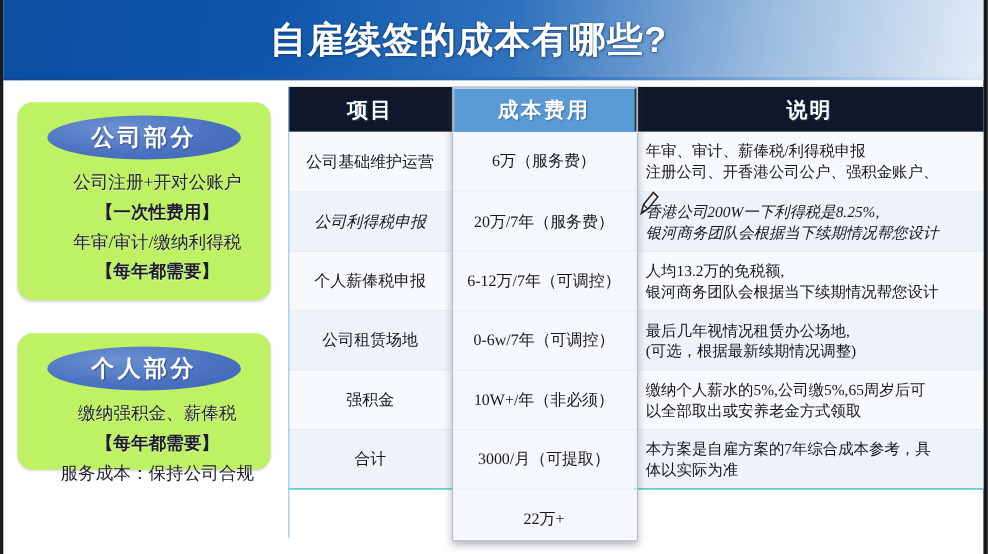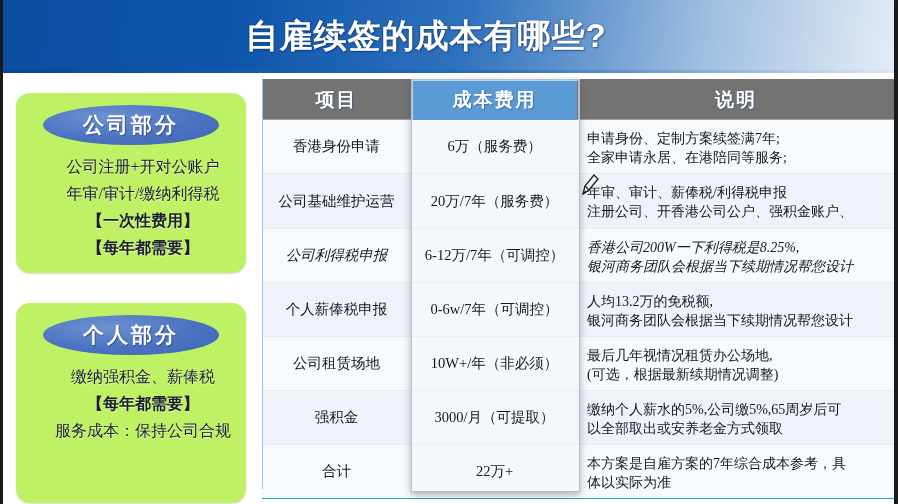--- a/index.html
+++ b/index.html
@@ -32,21 +32,21 @@
     text-shadow:0 0 1px #2b4f8a,1px 1px 2px rgba(10,40,90,.55),-1px 0 1px rgba(20,60,120,.5);
     padding-right:60px;box-sizing:border-box;padding-left:15px;
   }
 
   
   .panel{
     position:absolute;background:#bef264;border-radius:14px;
     box-shadow:0 1px 2px rgba(120,130,150,.30);
   }
   #panel-company{left:16px;top:93px;width:230px;height:180px;}
-  #panel-personal{left:16px;top:303px;width:230px;height:200px;}
+  #panel-personal{left:16px;top:303px;width:230px;height:124px;}
   .badge{
     position:absolute;left:50%;transform:translateX(-50%);top:12px;
     width:176px;height:40px;border-radius:50%/50%;
     background:radial-gradient(ellipse at 35% 30%,#6e91d2 0%,#4a72c0 55%,#3f66b4 100%);
     display:flex;align-items:center;justify-content:center;
     color:#ffffff;font-size:21px;font-weight:bold;letter-spacing:3px;
     font-family:"Liberation Sans","DejaVu Sans",sans-serif;
     text-shadow:1px 1px 1px rgba(20,40,90,.5);
   }
   .panel-lines{position:absolute;left:12px;top:60px;width:100%;text-align:center;}
@@ -54,21 +54,21 @@
     font-size:16px;color:#1d1d2b;line-height:27px;
     font-family:"Liberation Serif","DejaVu Serif",serif;
     text-shadow:0 1px 0 rgba(255,255,255,.6);
     white-space:nowrap;
   }
   .pline.bold{font-weight:bold;}
 
   
   .table-wrap{position:absolute;left:262px;top:79px;width:632px;height:410px;}
   .thead{
-    display:flex;height:41px;background:#737373;
+    display:flex;height:41px;background:#0f172a;
     box-shadow:inset 0 -1px 0 rgba(255,255,255,.35);
   }
   .thead .th{
     display:flex;align-items:center;justify-content:center;
     color:#ffffff;font-size:19px;font-weight:bold;letter-spacing:2px;
     font-family:"Liberation Sans","DejaVu Sans",sans-serif;
     text-shadow:1px 1px 1px rgba(40,80,130,.55);
   }
   .col-item{width:149px;flex:none;}
   .col-cost{width:167px;flex:none;}
@@ -136,22 +136,22 @@
   <div class="edge-right"></div>
 
   <div class="title-bar">
     <div class="title-text">自雇续签的成本有哪些?</div>
   </div>
 
   <div class="panel" id="panel-company">
     <div class="badge">公司部分</div>
     <div class="panel-lines">
       <div class="pline">公司注册+开对公账户</div>
+      <div class="pline bold">【一次性费用】</div>
       <div class="pline">年审/审计/缴纳利得税</div>
-      <div class="pline bold">【一次性费用】</div>
       <div class="pline bold">【每年都需要】</div>
     </div>
   </div>
 
   <div class="panel" id="panel-personal">
     <div class="badge">个人部分</div>
     <div class="panel-lines">
       <div class="pline">缴纳强积金、薪俸税</div>
       <div class="pline bold">【每年都需要】</div>
       <div class="pline">服务成本：保持公司合规</div>
@@ -163,28 +163,20 @@
     <div class="vline a"></div>
     <div class="vline b"></div>
 
     <div class="thead">
       <div class="th col-item">项目</div>
       <div class="th col-cost">成本费用</div>
       <div class="th col-desc">说明</div>
     </div>
 
     <div id="table-body">
-        <div class="trow" style="height: 53px;">
-          <div class="cell center col-item">香港身份申请</div>
-          <div class="cell center col-cost">6万（服务费）</div>
-          <div class="cell desc col-desc">
-            <span>申请身份、定制方案续签满7年;</span>
-            <span>全家申请永居、在港陪同等服务;</span>
-          </div>
-        </div>
         <div class="trow" style="height: 54px;">
           <div class="cell center col-item">公司基础维护运营</div>
           <div class="cell center col-cost">20万/7年（服务费）</div>
           <div class="cell desc col-desc">
             <span>年审、审计、薪俸税/利得税申报</span>
             <span>注册公司、开香港公司公户、强积金账户、</span>
           </div>
         </div>
         <div class="trow" style="height: 53px; font-style: italic;">
           <div class="cell center col-item">公司利得税申报</div>

